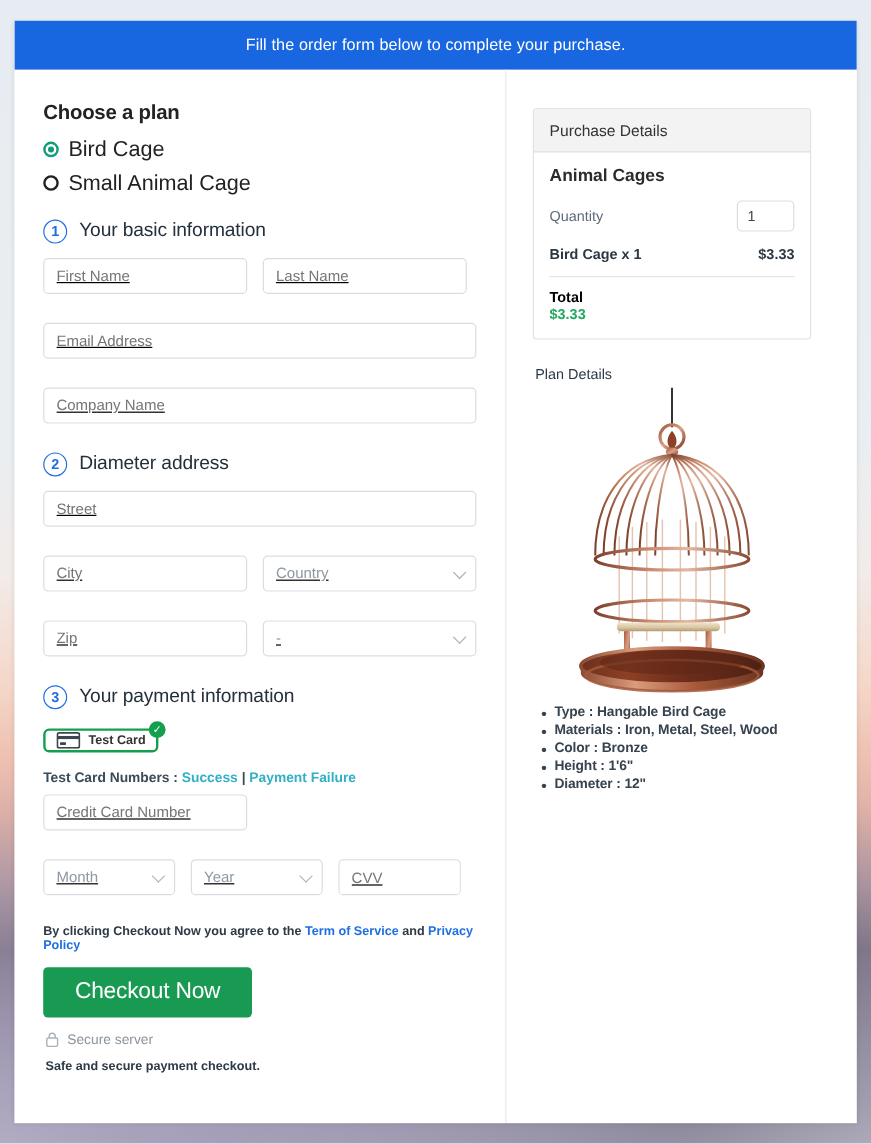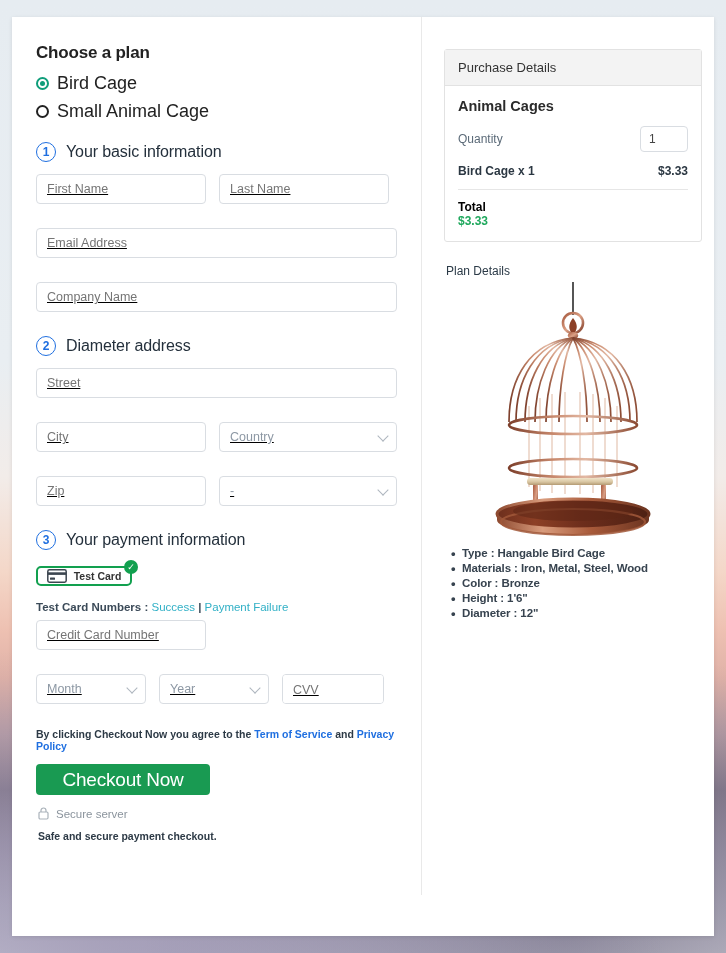--- a/index.html
+++ b/index.html
@@ -60,21 +60,21 @@
     display: flex;
     height: calc(100% - 41px);
   }
   .left-col {
     width: 410px;
     border-right: 1px solid #e9e9e9;
     padding: 26px 24px 0 24px;
   }
   .right-col {
     flex: 1;
-    padding: 26px 12px 0 22px;
+    padding: 26px 38px 0 22px;
   }
   
   h2.section-title {
     margin: 0 0 10px 0;
     font-size: 17px;
     font-weight: bold;
     color: #222;
     letter-spacing: -0.2px;
   }
   .step-head {
@@ -166,42 +166,42 @@
   .tick {
     position: absolute; right: -6px; top: -6px;
     width: 14px; height: 14px; border-radius: 50%;
     background: #12a04f; color: #fff;
     font-size: 9px; line-height: 14px; text-align: center;
   }
   .testlinks {
     margin: 14px 0 7px 0;
     font-size: 11.5px; color: #3b4a58; font-weight: bold;
   }
-  .testlinks a { color: #31b0c6; text-decoration: none; font-weight: normal; text-align: right; }
+  .testlinks a { color: #31b0c6; text-decoration: none; font-weight: bold; text-align: right; }
   .testlinks .sep { color: #3b4a58; }
   
   .cvv-group {
     display: flex; align-items: stretch;
     width: 102px; flex: 0 0 102px;
     border: 1px solid #d9dde2;
     border-radius: 4px;
     overflow: hidden;
     height: 30px;
   }
   .cvv-group .inp {
     border: none; border-radius: 0; flex: 1; width: auto;
   }
   
   .terms {
     margin: 16px 0 12px 0;
     font-size: 10.5px; color: #2d3a46; font-weight: bold;
   }
   .terms a { color: #1f6fe0; text-decoration: none; }
   .checkout-btn {
-    width: 174px; height: 31px;
+    width: 174px; height: 42px;
     background: #199a52;
     border: none; border-radius: 4px;
     color: #fff;
     font-size: 19px;
     font-family: "Liberation Sans", sans-serif;
     cursor: pointer;
     letter-spacing: -0.2px;
   }
   .secure {
     display: flex; align-items: center; gap: 7px;
@@ -253,20 +253,23 @@
     color: #37434f; font-size: 13px;
   }
 </style>
 </head>
 <body>
 
 <div class="backdrop"></div>
 
 <div class="card">
 
+  <div class="banner">
+    <span>Fill the order form below to complete your purchase.</span>
+  </div>
 
   <div class="body">
 
     <div class="left-col">
 
       <h2 class="section-title">Choose a plan</h2>
 
       <div class="radio-row">
         <span class="radio checked"></span>
         <span class="radio-label">Bird Cage</span>

